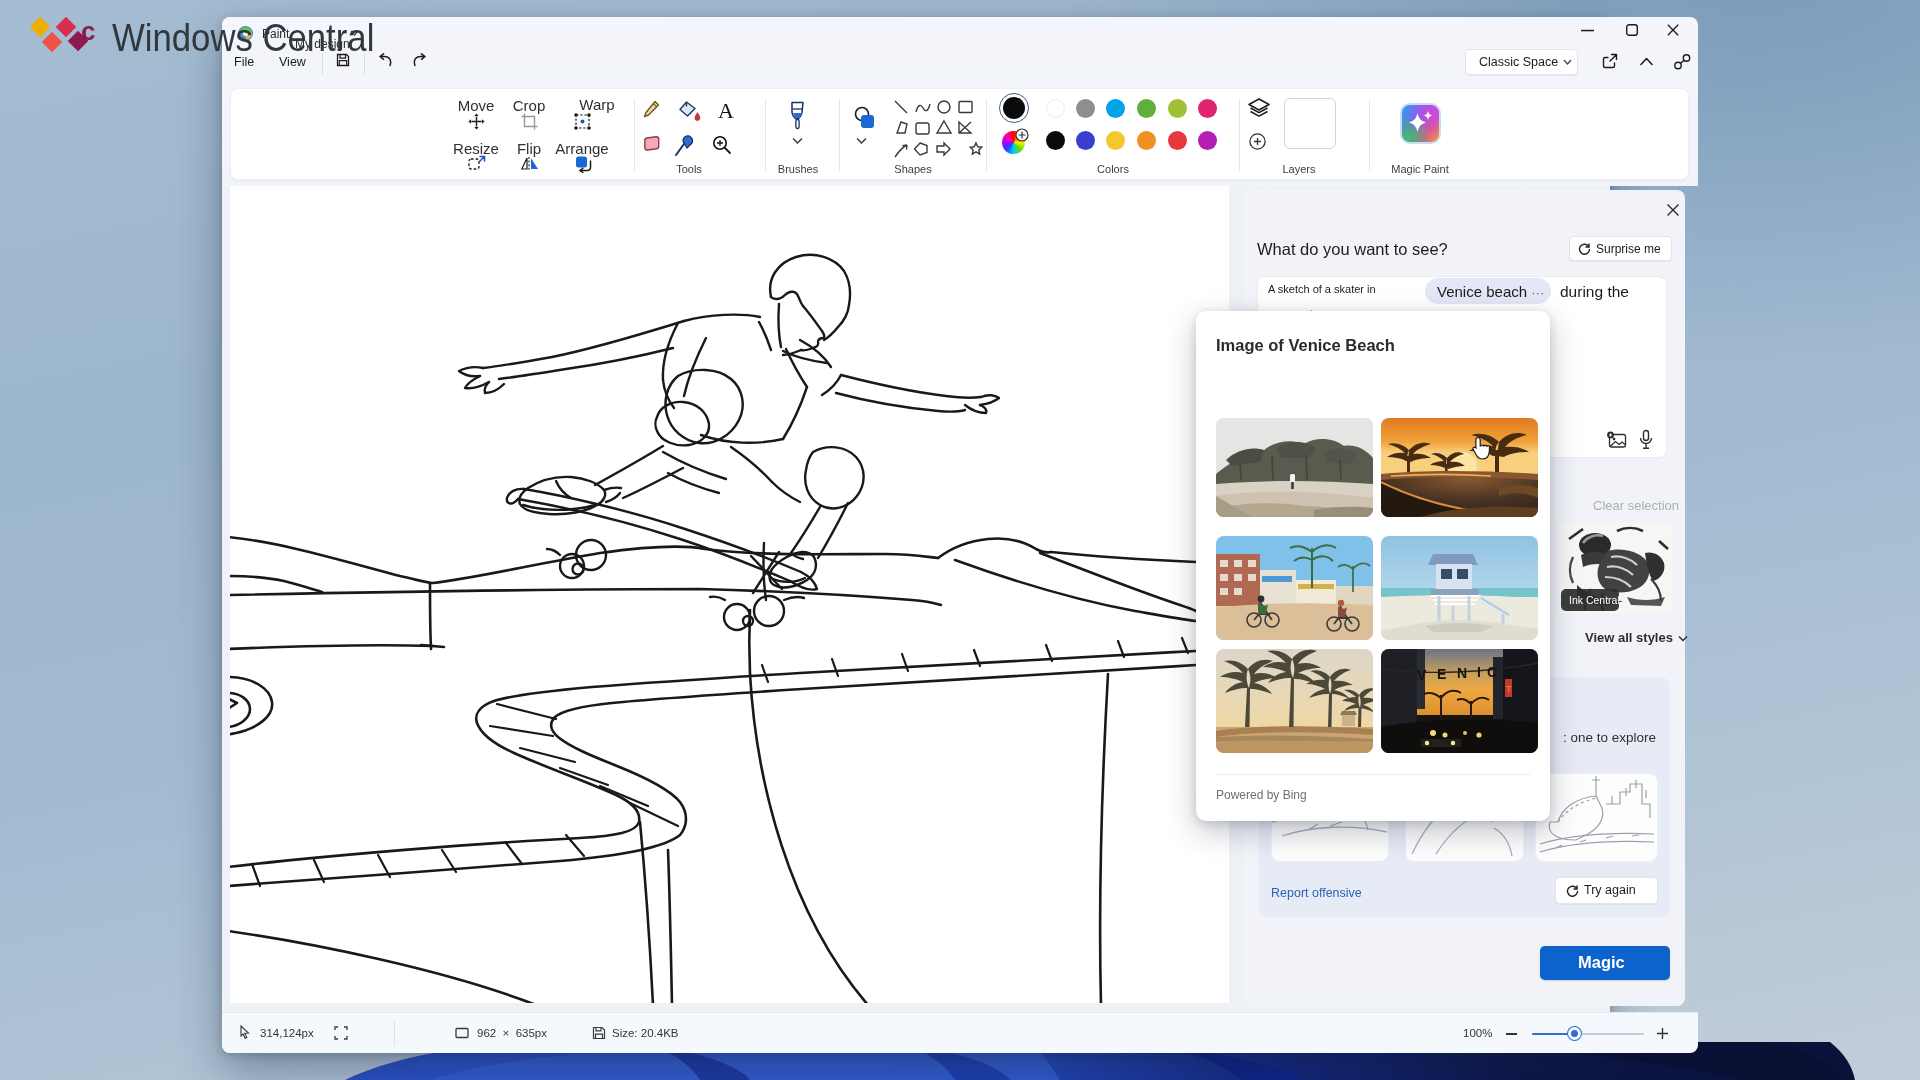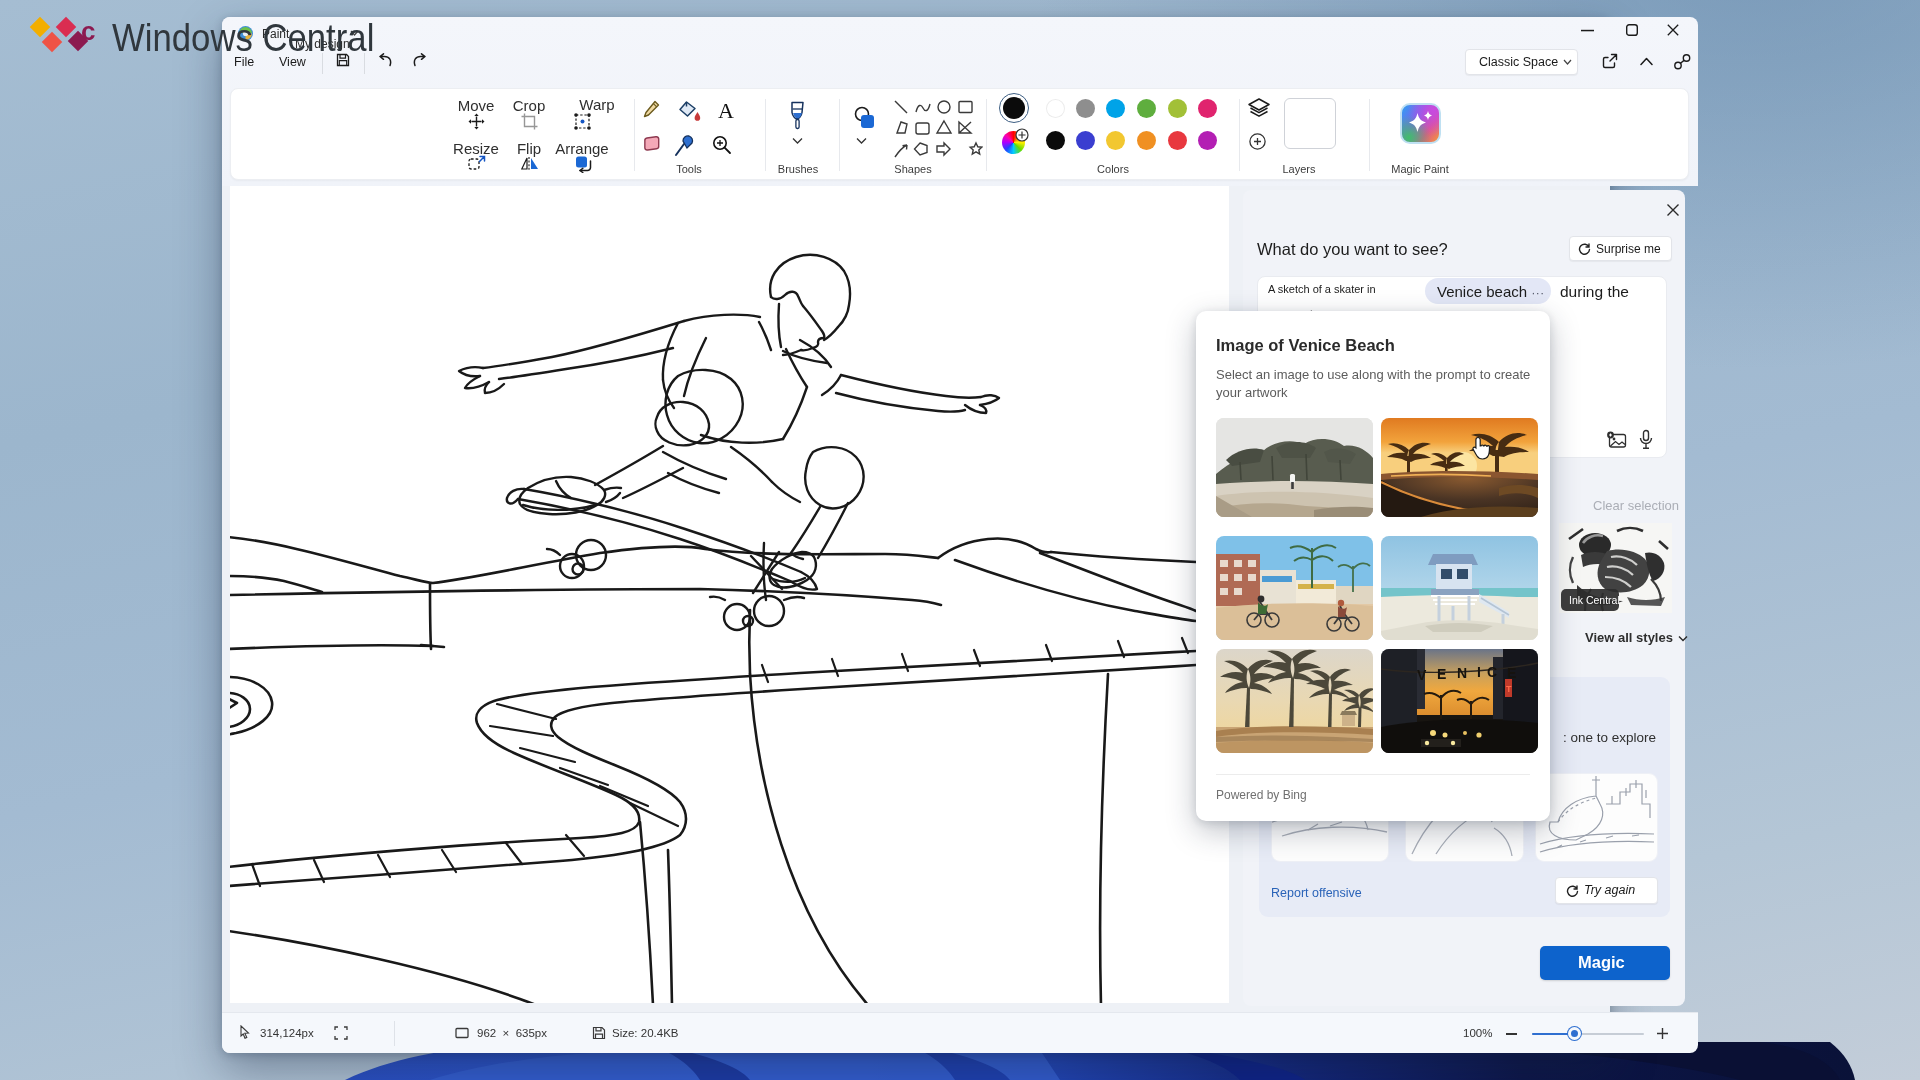--- a/index.html
+++ b/index.html
@@ -463,21 +463,21 @@
           <path d="M76 22 v8 M90 14 v8 M100 6 v8 M110 16 v8"></path>
         <path d="M4 70 C30 62 70 58 118 60 M4 78 C30 70 70 66 118 68 M20 74 l6 -3 M44 68 l6 -2 M70 64 l7 -2 M96 62 l7 -1"></path>
         <path d="M22 48 C30 36 44 28 60 24" stroke-dasharray="3 3"></path>
       </svg>
     </div>
     <div class="t" style="left:1049px;top:869px;font-size:12.5px;color:#2a63b8;">Report offensive</div>
     <div class="btn" style="left:1333px;top:860px;width:103px;height:27px;"></div>
     <svg class="abs" style="left:1344px;top:867px;" width="13" height="13" viewBox="0 0 13 13">
         <path d="M11 5 A5 5 0 1 0 11.5 7.5 M11 2 V5 H8" fill="none" stroke="#222" stroke-width="1.4" stroke-linecap="round"></path>
       </svg>
-    <div class="t" style="left:1362px;top:866px;font-size:12.5px;font-style:italic;">Try again</div>
+    <div class="t" style="left:1362px;top:866px;font-size:12.5px;">Try again</div>
     <div class="abs" style="left:1318px;top:929px;width:130px;height:34px;background:#0d63cc;border-radius:5px;box-shadow:0 1px 2px rgba(0,0,0,.15);"></div>
     <div class="t" style="left:1356px;top:936px;font-size:16.5px;font-weight:700;color:#fff;">Magic</div>
     <div id="statusbar">
       <svg class="abs" style="left:17px;top:12px;" width="11" height="14" viewBox="0 0 11 14">
           <path d="M2 1 L9.5 8 L5.8 8.3 L7.8 12.5 L6 13.3 L4.2 9 L2 11 Z" fill="none" stroke="#3a3a3a" stroke-width="1.1"></path>
         </svg>
       <div class="t" style="left:38px;top:14px;font-size:11.5px;color:#333;">314,124px</div>
       <svg class="abs" style="left:112px;top:13px;" width="14" height="14" viewBox="0 0 14 14" fill="none" stroke="#3a3a3a" stroke-width="1.3">
           <path d="M1 4 V1 H4 M10 1 H13 V4 M13 10 V13 H10 M4 13 H1 V10"></path>
         </svg>
@@ -495,21 +495,20 @@
       <div class="abs" style="left:1284px;top:20px;width:11px;height:1.5px;background:#333;"></div>
       <div class="abs" style="left:1310px;top:20px;width:112px;height:2px;background:#c6cdd6;border-radius:1px;"></div>
       <div class="abs" style="left:1310px;top:20px;width:42px;height:2px;background:#2e6fd0;border-radius:1px;"></div>
       <div class="abs" style="left:1346px;top:14px;width:13px;height:13px;border-radius:50%;background:#2e6fd0;border:3px solid #f5f8fc;box-shadow:0 0 0 1px #2e6fd0;"></div>
       <svg class="abs" style="left:1434px;top:14px;" width="13" height="13" viewBox="0 0 13 13">
           <path d="M6.5 1 V12 M1 6.5 H12" stroke="#333" stroke-width="1.4"></path>
         </svg>
     </div>
     <div id="popup">
       <div class="t" style="left:20px;top:25px;font-size:16.5px;font-weight:700;color:#2b2b2b;">Image of Venice Beach</div>
-      <div class="t" style="left:20px;top:55px;font-size:13px;color:#5c5c5c;white-space:normal;width:330px;line-height:18px;">Select an image to use along with the prompt to create your artwork</div>
 
       <div class="pimg" style="left:20px;top:107px;height:99px;">
         <svg width="157" height="99" viewBox="0 0 157 99">
           <rect width="157" height="99" fill="#e1e1df"></rect>
           <rect y="0" width="157" height="58" fill="#e5e5e3"></rect>
           <path d="M0 64 H157 V99 H0 Z" fill="#cdc3b0"></path>
           <path d="M0 62 C40 58 90 60 157 64 L157 80 C100 72 40 72 0 78 Z" fill="#d9d2c4"></path>
           <path d="M0 56 C14 44 30 36 46 34 C56 24 74 20 88 26 C100 18 118 20 128 28 C140 26 150 32 157 40 L157 66 C100 62 50 62 0 66 Z" fill="#585c4f"></path>
           <path d="M10 42 C20 32 36 28 48 32 L44 44 L16 48 Z" fill="#494d42"></path>
           <path d="M60 30 C72 22 90 22 100 30 L94 40 L66 40 Z" fill="#4e5246"></path>

